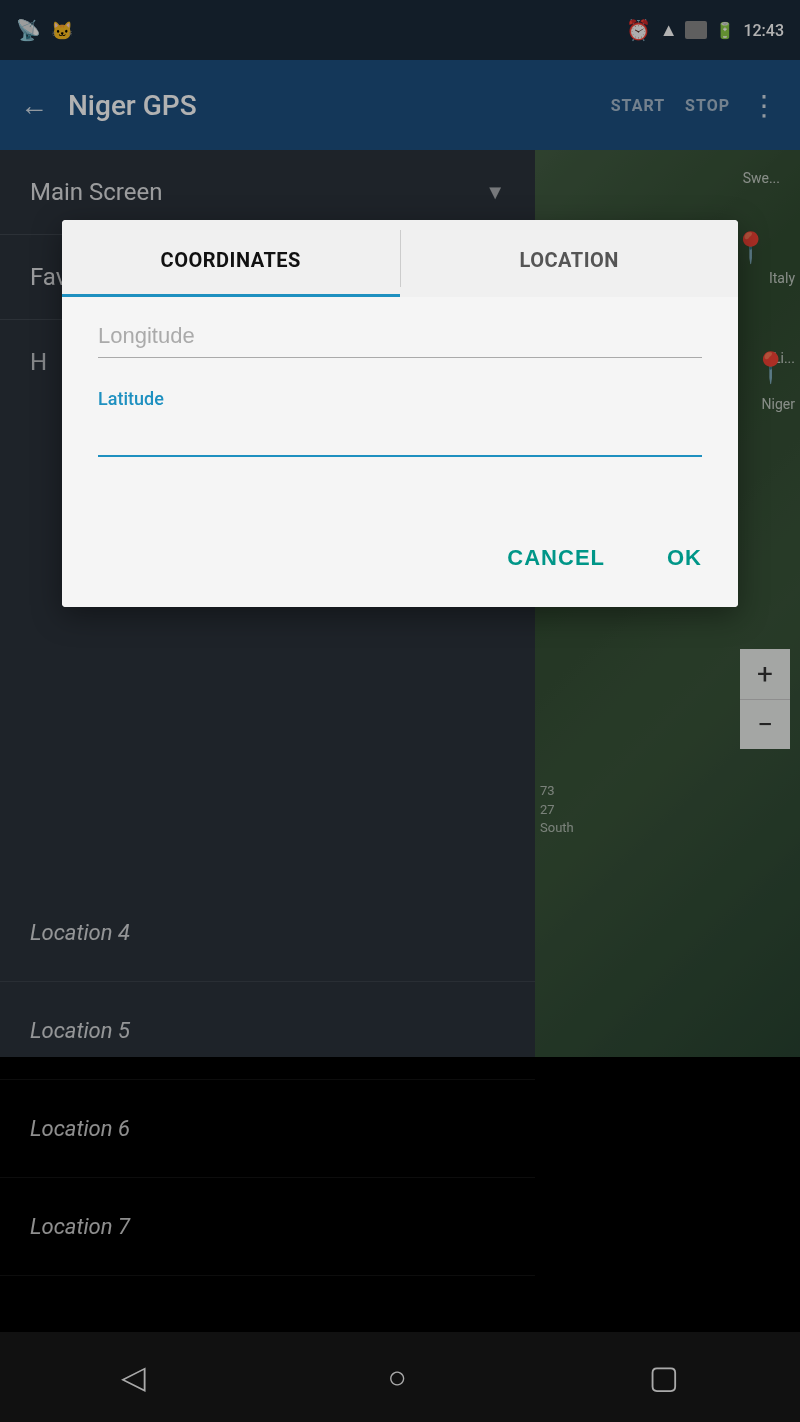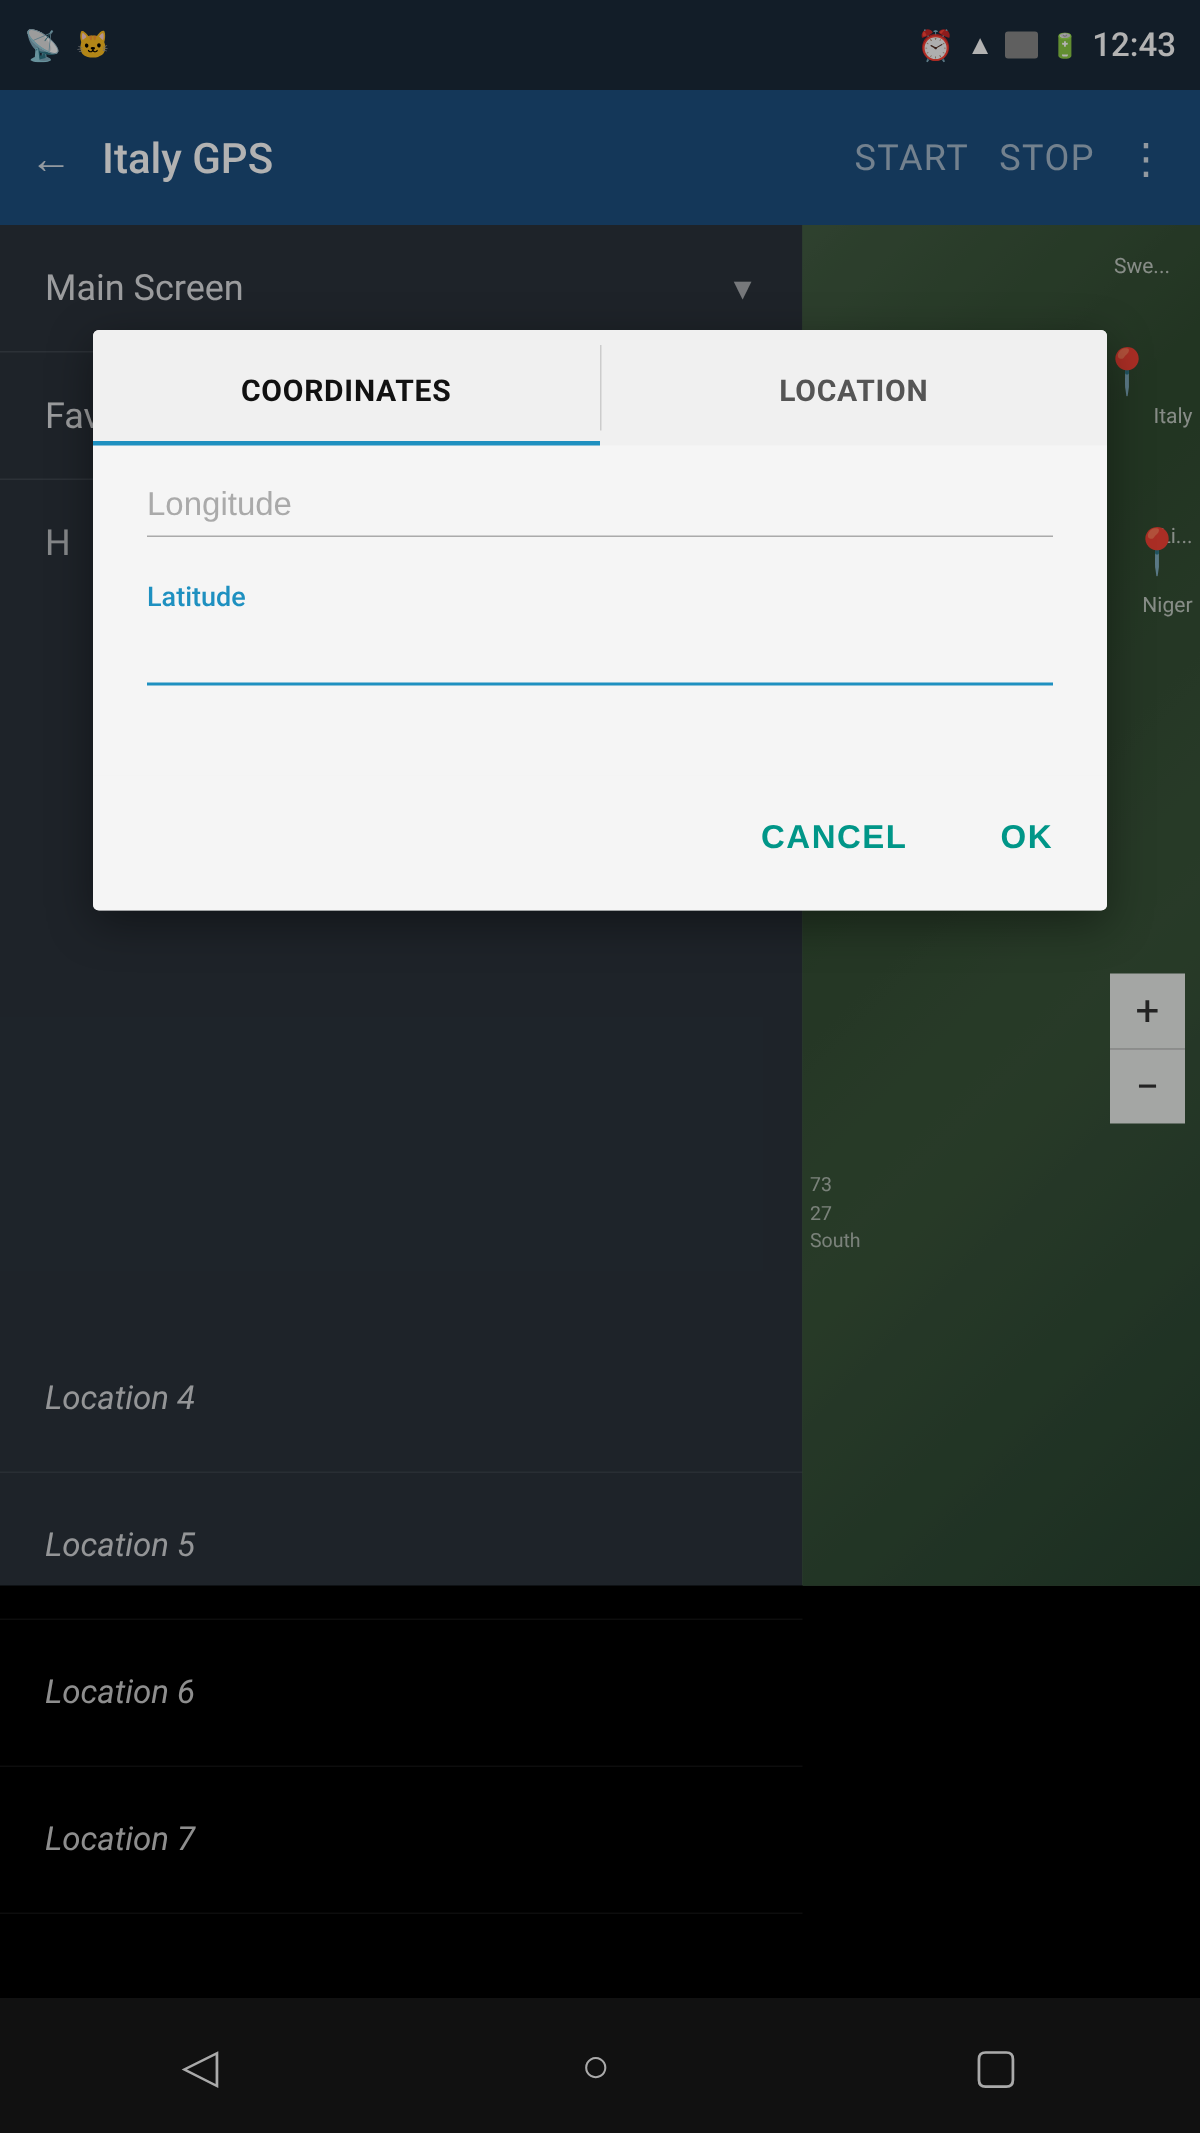--- a/index.html
+++ b/index.html
@@ -29,21 +29,21 @@
       align-items: center;
       gap: 10px;
     }
     .status-icons-right {
       display: flex;
       align-items: center;
       gap: 8px;
     }
     .status-time {
       color: #fff;
-      font-size: 22px;
+      font-size: 16px;
       font-weight: 500;
     }
 
     
     .app-bar {
       width: 100%;
       height: 90px;
       background: #1e5080;
       display: flex;
       align-items: center;
@@ -53,22 +53,22 @@
       z-index: 10;
     }
     .app-bar-title {
       color: #fff;
       font-size: 28px;
       font-weight: 500;
       flex: 1;
     }
     .app-bar-action {
       color: rgba(255,255,255,0.6);
-      font-size: 24px;
-      font-weight: 400;
+      font-size: 16px;
+      font-weight: 700;
       letter-spacing: 1px;
       cursor: pointer;
     }
     .app-bar-back {
       color: rgba(255,255,255,0.8);
       font-size: 28px;
       cursor: pointer;
     }
     .app-bar-more {
       color: rgba(255,255,255,0.8);
@@ -334,21 +334,21 @@
 
     <span style="color:#888; font-size:18px; text-decoration: line-through; background:#888; width:22px; height:18px; display:inline-block; border-radius:2px;"></span>
 
     <span style="color:#fff; font-size:16px;">🔋</span>
     <span class="status-time">12:43</span>
   </div>
 </div>
 
 <div class="app-bar">
   <span class="app-bar-back">←</span>
-  <span class="app-bar-title">Italy GPS</span>
+  <span class="app-bar-title">Niger GPS</span>
   <span class="app-bar-action">START</span>
   <span class="app-bar-action">STOP</span>
   <span class="app-bar-more">⋮</span>
 </div>
 
 <div class="main-content">
 
   <div class="sidebar">
     <div class="sidebar-item">
       <span>Main Screen</span>

